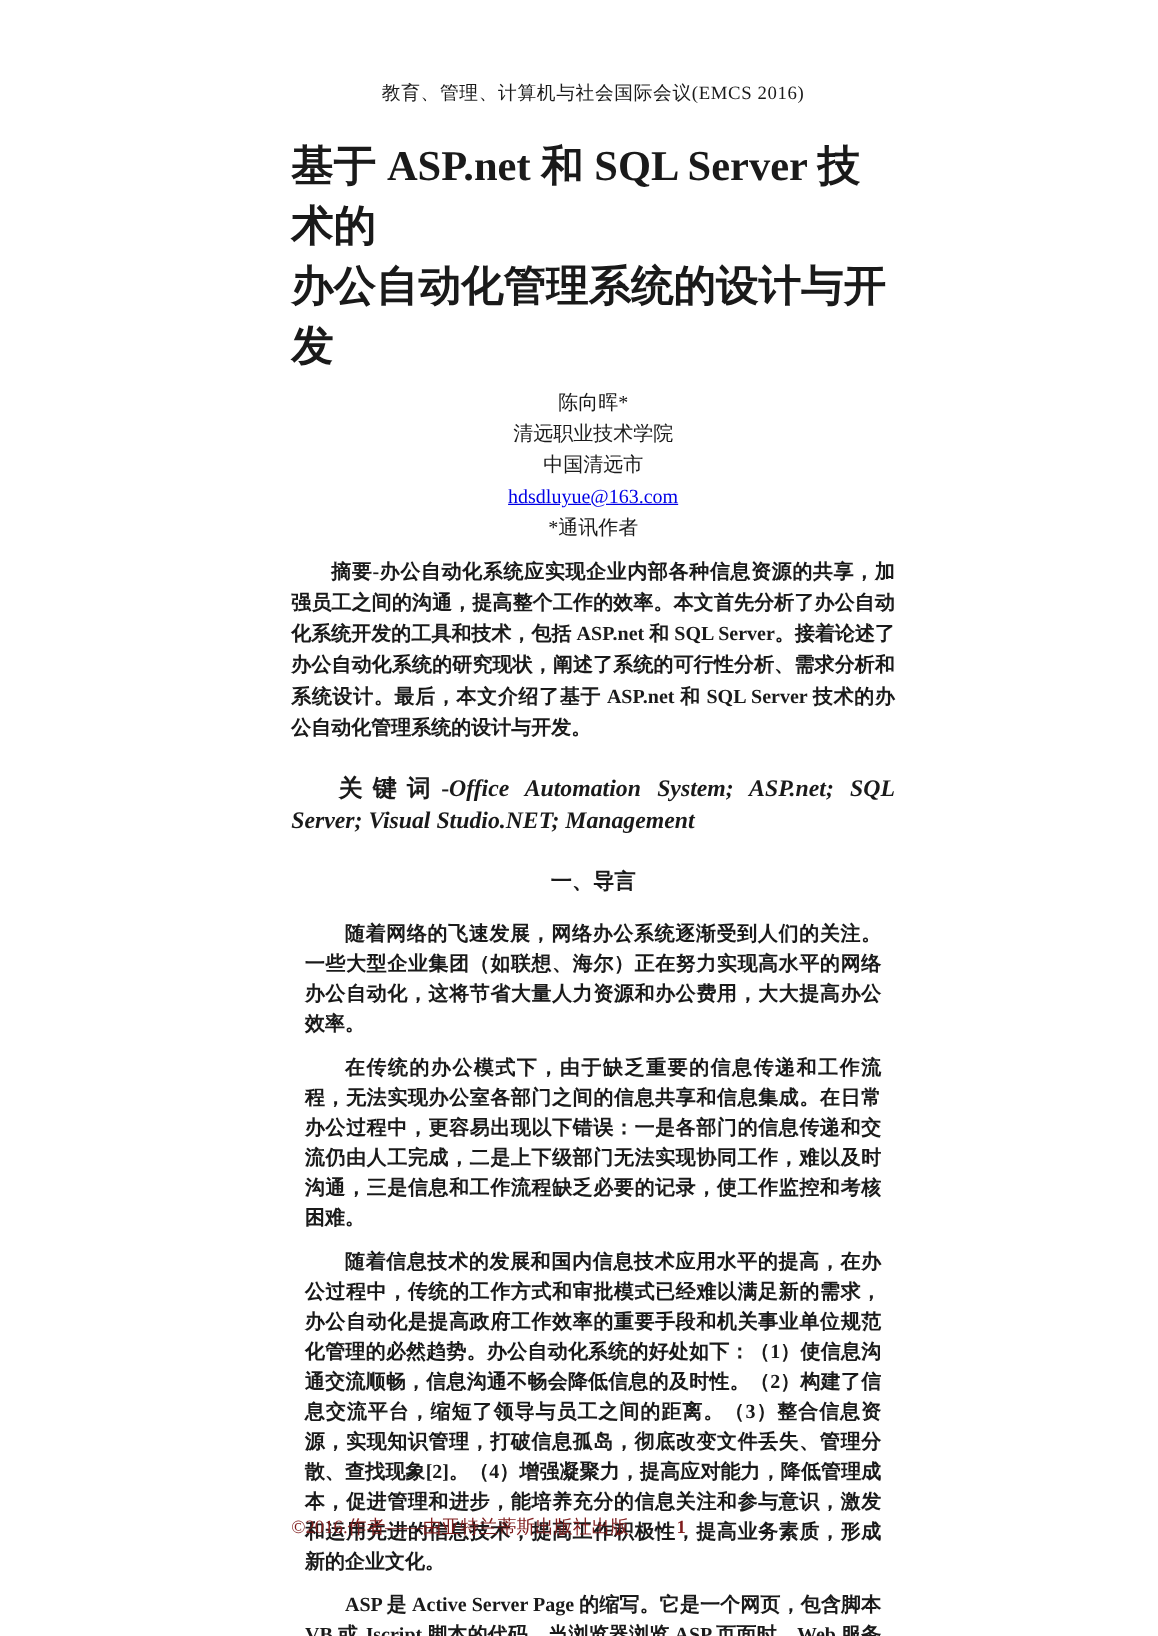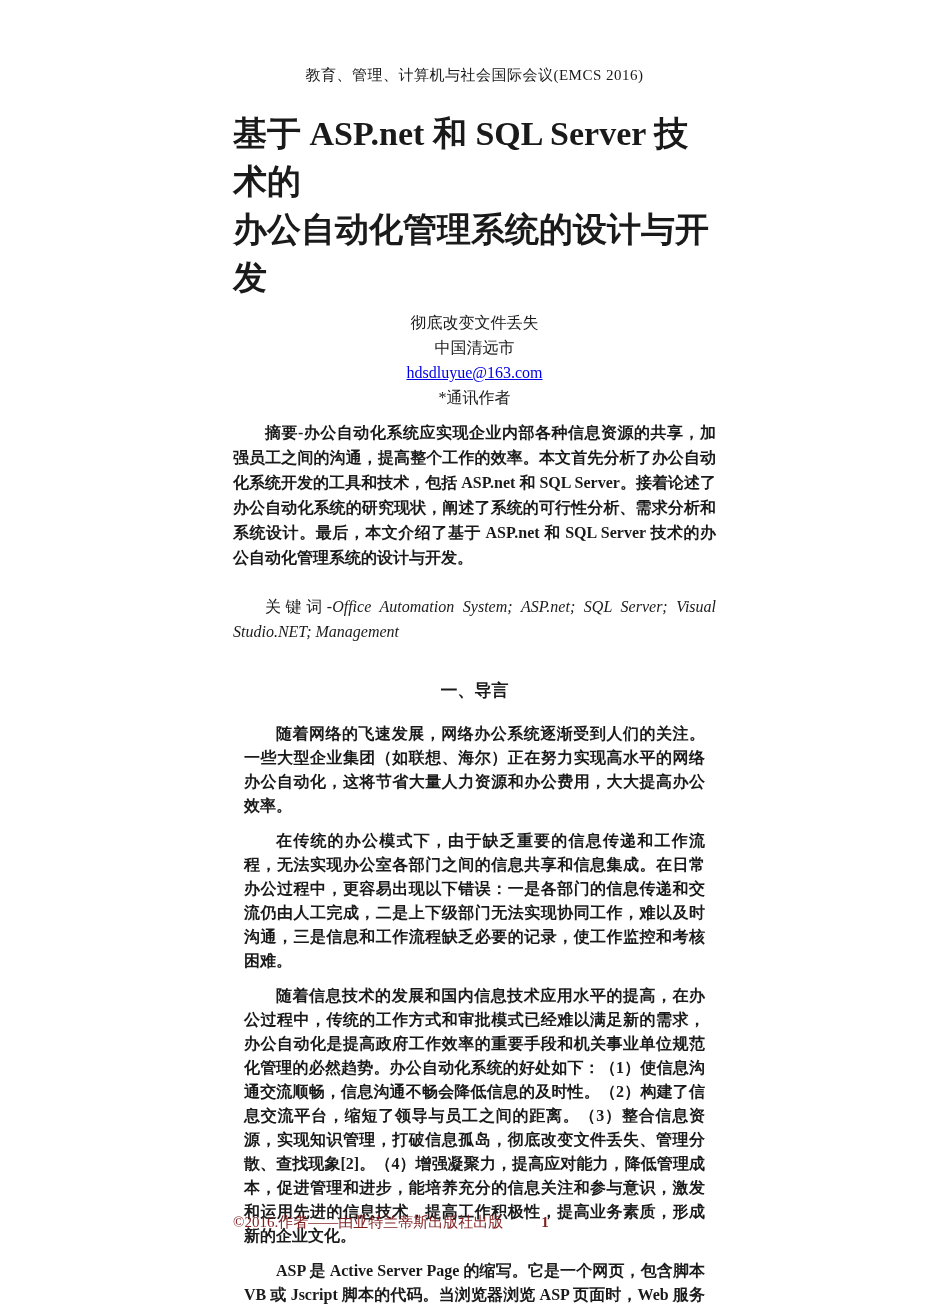--- a/index.html
+++ b/index.html
@@ -37,30 +37,30 @@
     margin-top: 10px;
     font-size: 16px;
     line-height: 25px;
     font-weight: 700;
     text-align: justify;
     text-indent: 2em;
   }
 
   .keywords {
     margin-top: 24px;
-    font-size: 16px;
+    font-size: 19px;
     line-height: 25px;
-    font-weight: 400;
+    font-weight: 700;
     text-align: justify;
     text-indent: 2em;
   }
   .keywords .en { font-style: italic; }
 
   .section-heading {
-    margin: 36px 0 20px 0;
+    margin: 25px 0 20px 0;
     text-align: center;
     font-size: 17px;
     font-weight: 700;
     line-height: 22px;
   }
 
   .body-text p {
     margin: 11px;
     font-size: 16px;
     line-height: 24px;
@@ -87,21 +87,22 @@
   <div class="content">
 
     <div class="conference">教育、管理、计算机与社会国际会议(EMCS 2016)</div>
 
     <h1 class="title">
       <span>基于 ASP.net 和 SQL Server 技术的</span><br>
       <span>办公自动化管理系统的设计与开发</span>
     </h1>
 
     <div class="meta">
-      <span class="row">彻底改变文件丢失</span>
+      <span class="row">陈向晖*</span>
+      <span class="row">清远职业技术学院</span>
       <span class="row">中国清远市</span>
       <span class="row"><a href="#">hdsdluyue@163.com</a></span>
       <span class="row">*通讯作者</span>
     </div>
 
     <div class="abstract">
       <span>摘要-</span><span>办公自动化系统应实现企业内部各种信息资源的共享，加强员工之间的沟通，提高整个工作的效率。本文首先分析了办公自动化系统开发的工具和技术，包括 ASP.net 和 SQL Server。接着论述了办公自动化系统的研究现状，阐述了系统的可行性分析、需求分析和系统设计。最后，本文介绍了基于 ASP.net 和 SQL Server 技术的办公自动化管理系统的设计与开发。</span>
     </div>
 
     <div class="keywords">

